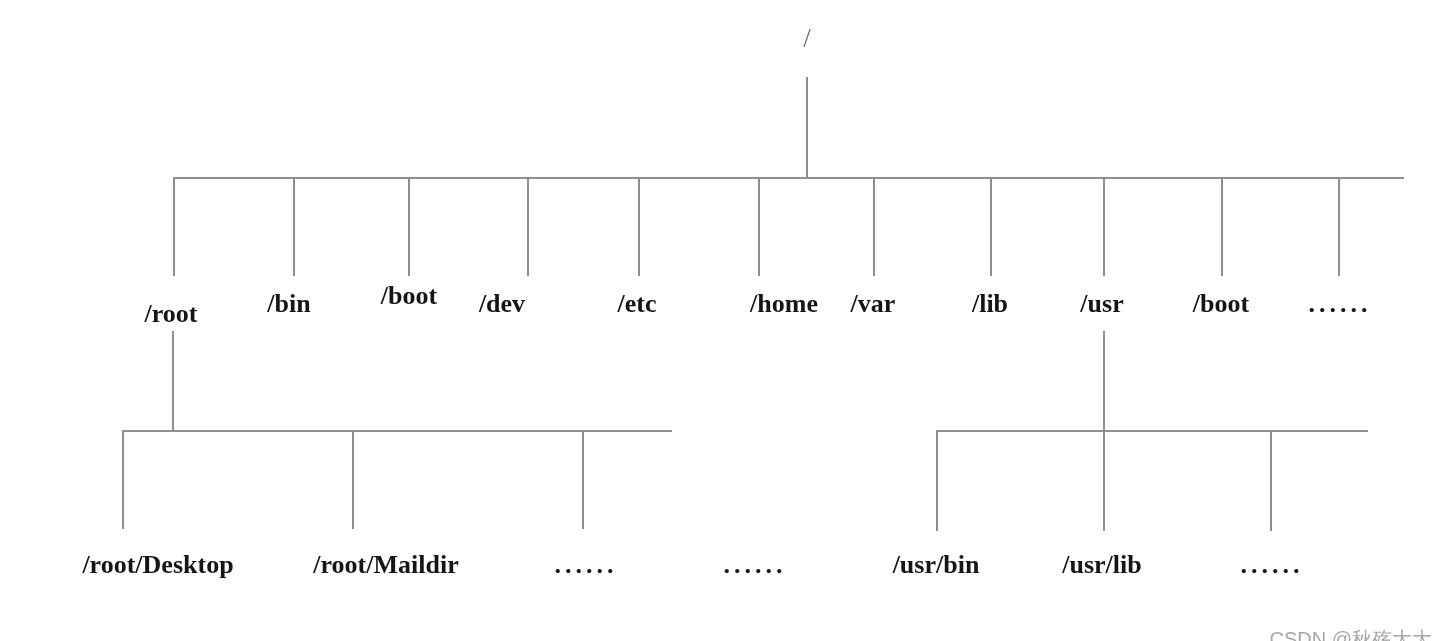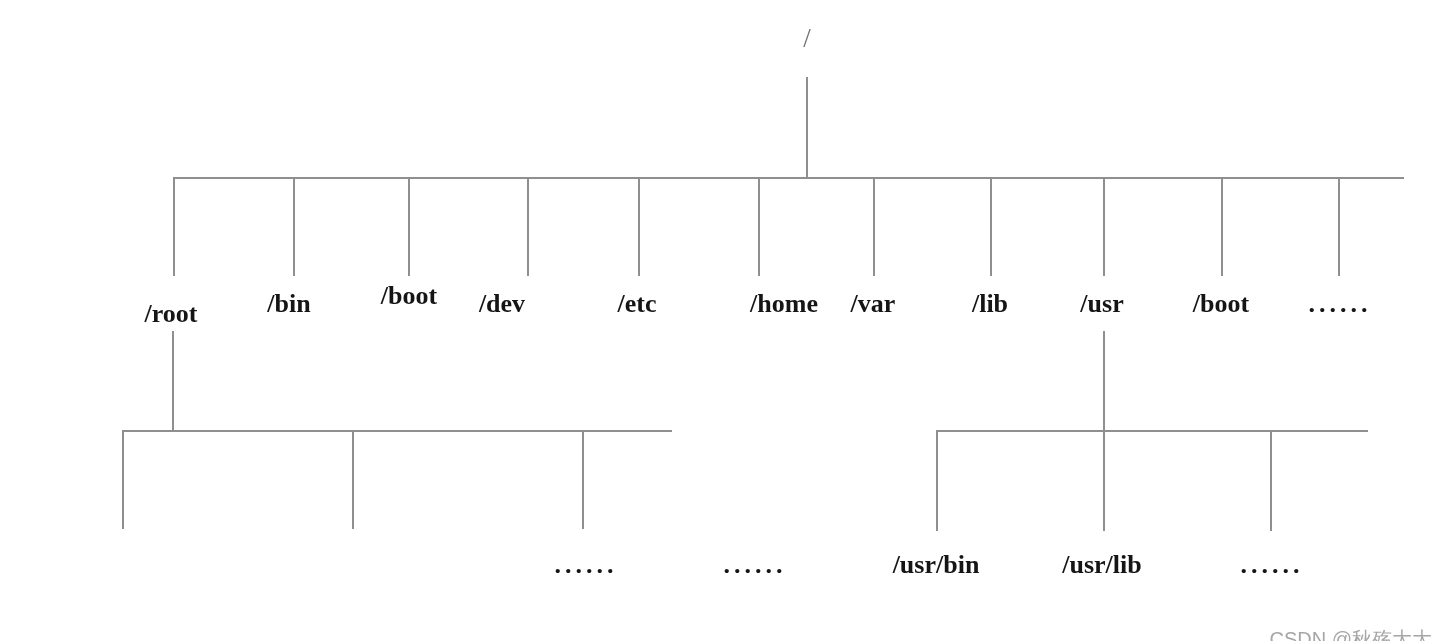--- a/index.html
+++ b/index.html
@@ -85,20 +85,22 @@
   <div class="label" style="left:990px;  top:290px">/lib</div>
   <div class="label" style="left:1102px; top:290px">/usr</div>
   <div class="label" style="left:1221px; top:290px">/boot</div>
   <div class="label dots" style="left:1340px; top:290px">......</div>
 
   <div class="vline" style="left:172px; top:331px; height:100px"></div>
   <div class="hline" style="left:122px; top:430px; width:550px"></div>
   <div class="vline" style="left:122px; top:430px; height:99px"></div>
   <div class="vline" style="left:352px; top:430px; height:99px"></div>
   <div class="vline" style="left:582px; top:430px; height:99px"></div>
+  <div class="label" style="left:158px; top:551px">/root/Desktop</div>
+  <div class="label" style="left:386px; top:551px">/root/Maildir</div>
   <div class="label dots" style="left:586px; top:551px">......</div>
 
   <div class="label dots" style="left:755px; top:551px">......</div>
 
   <div class="vline" style="left:1103px; top:331px; height:100px"></div>
   <div class="hline" style="left:936px; top:430px; width:432px"></div>
   <div class="vline" style="left:936px;  top:430px; height:101px"></div>
   <div class="vline" style="left:1103px; top:430px; height:101px"></div>
   <div class="vline" style="left:1270px; top:430px; height:101px"></div>
   <div class="label" style="left:936px;  top:551px">/usr/bin</div>

